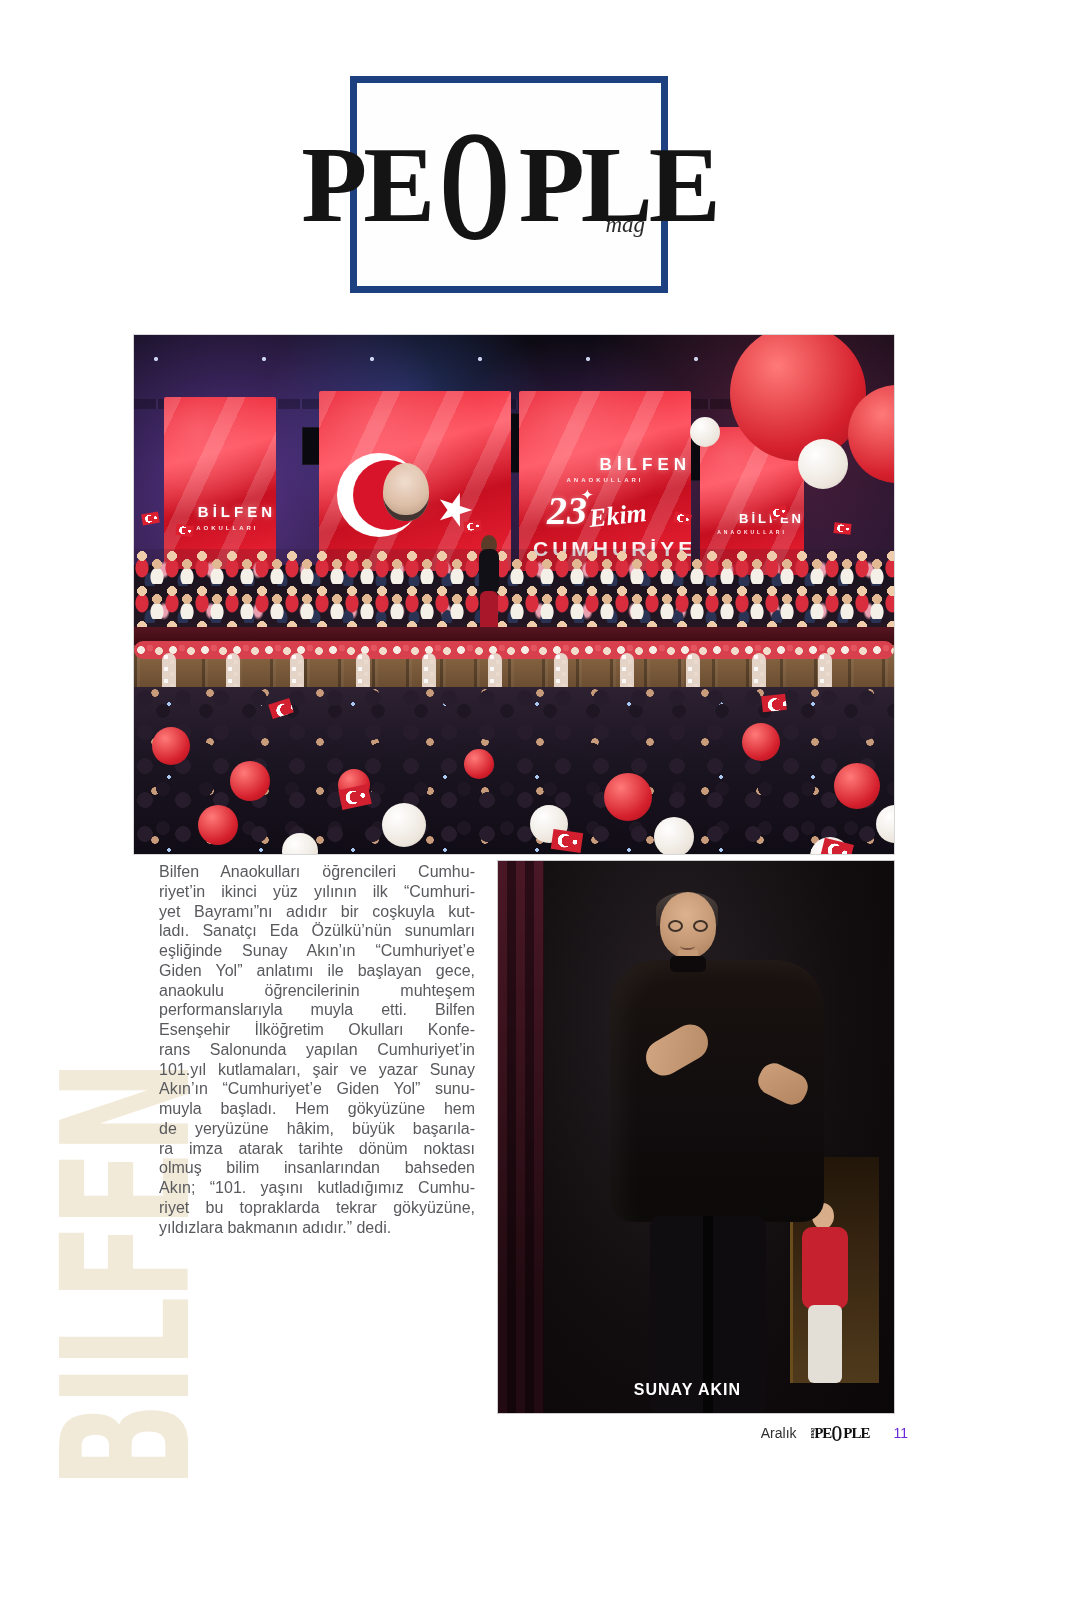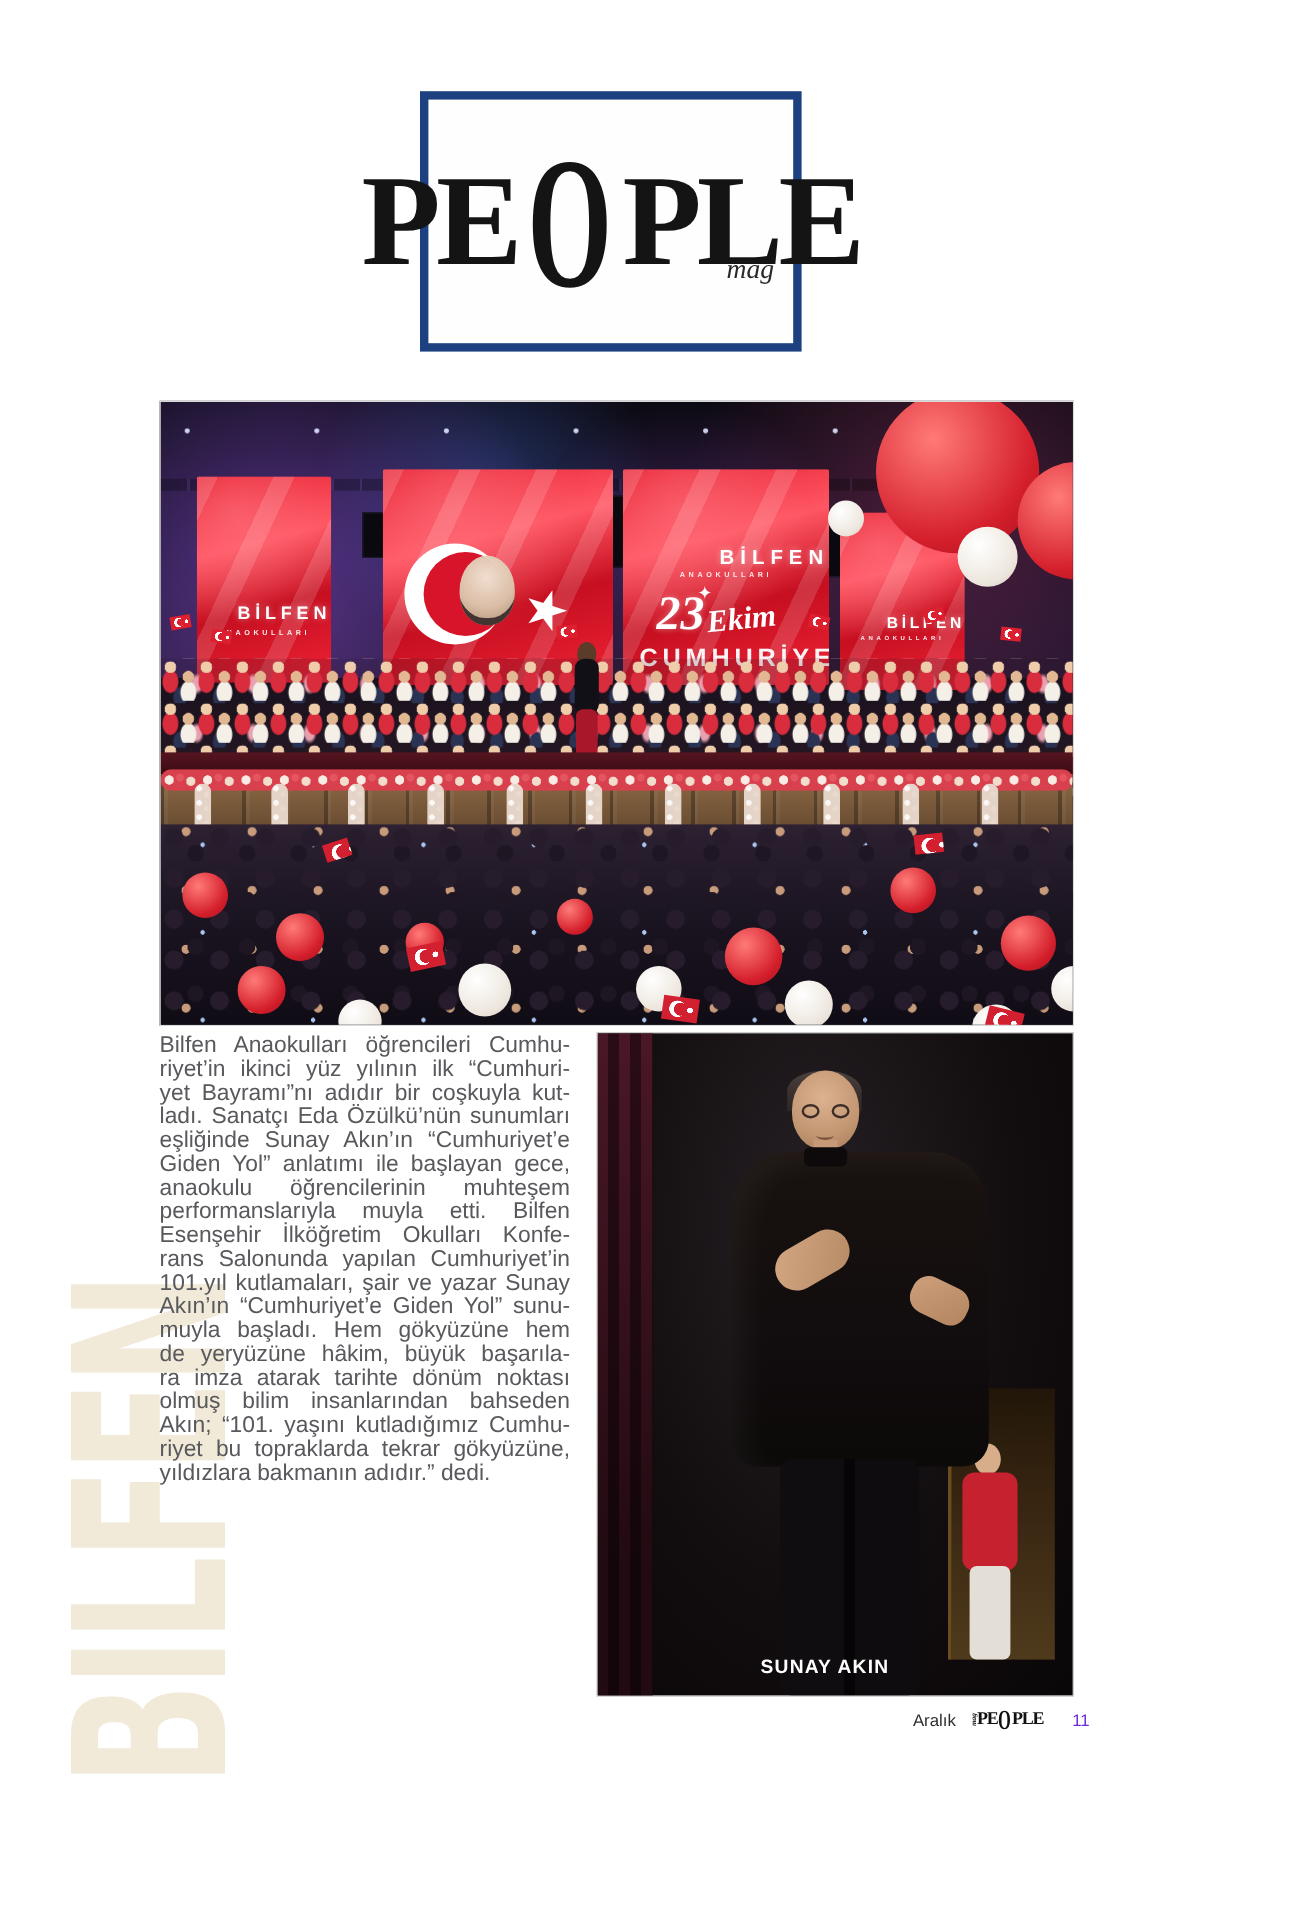--- a/index.html
+++ b/index.html
@@ -114,22 +114,22 @@
       radial-gradient(circle 2.5px at 23px 10px,#fff 95%,transparent),
       radial-gradient(circle 5.5px at 15px 10px,#d32030 95%,transparent),
       radial-gradient(circle 7px at 12.5px 10px,#fff 95%,transparent);}
 
   
   .article{position:absolute;left:133px;top:857px;width:340px;z-index:2;}
   .h-line{font-weight:bold;font-size:25px;line-height:29.6px;height:29.6px;color:#3e4146;
           text-align:justify;text-align-last:justify;letter-spacing:.2px;white-space:normal;}
   .h-line:last-child{text-align-last:left;}
   .article-body{margin-top:5px;width:342px;}
-  .b-line{font-size:19px;line-height:19.75px;height:19.75px;color:#58595d;
-          text-align:justify;text-align-last:justify;}
+  .b-line{font-size:16px;line-height:19.75px;height:19.75px;color:#58595d;
+          text-align:justify;text-align-last:justify;margin-left:26px;}
   .b-line:last-child{text-align-last:left;}
 
   
   .portrait-photo{position:absolute;left:497px;top:860px;width:396px;height:552px;overflow:hidden;
     background:radial-gradient(ellipse at 45% 28%, #262024 0%, #120d0f 55%, #0a0708 100%);
     z-index:3;border:1px solid #cccccc;box-sizing:content-box;}
   .curtain{position:absolute;left:0;top:0;width:46px;height:100%;
     background:
       linear-gradient(180deg, rgba(0,0,0,0) 0%, rgba(0,0,0,.55) 80%),
       repeating-linear-gradient(90deg,#4a1726 0 9px,#2a0c16 9px 18px);}

